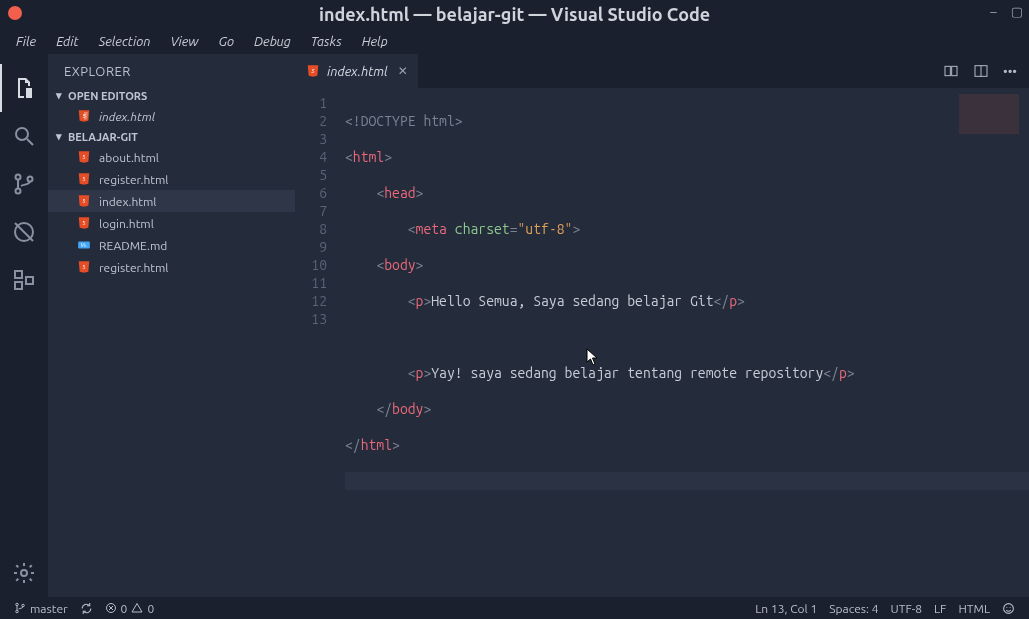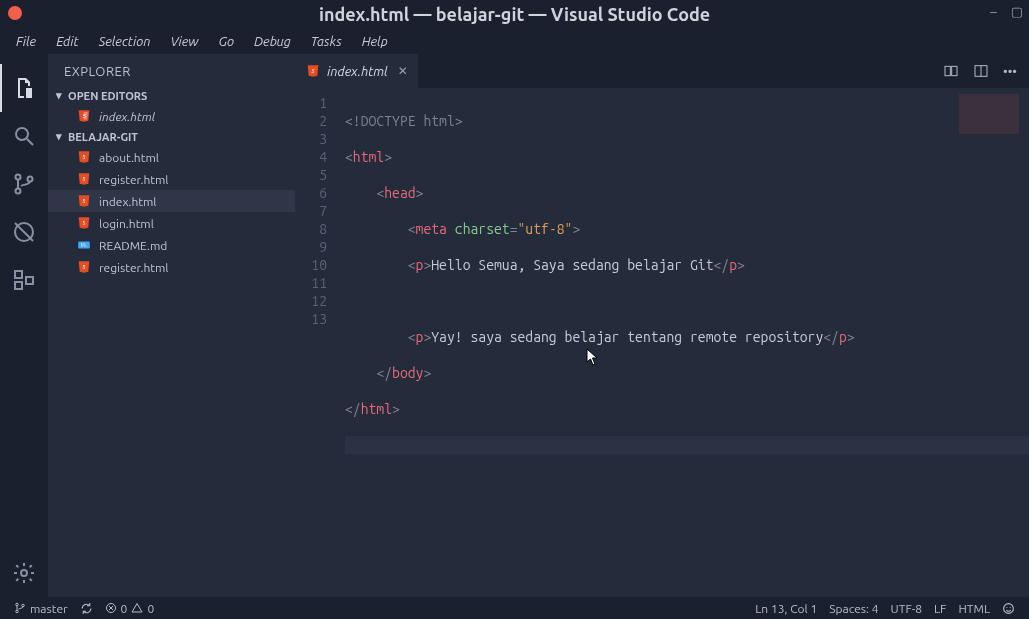--- a/index.html
+++ b/index.html
@@ -377,20 +377,21 @@
           <div class="ln">10</div>
           <div class="ln">11</div>
           <div class="ln">12</div>
         <div class="ln">13</div>
       </div>
       <div class="code">
 <div class="row"><span class="tok-gray">&lt;!DOCTYPE html&gt;</span></div>
 <div class="row"><span class="tok-gray">&lt;</span><span class="tok-red">html</span><span class="tok-gray">&gt;</span></div>
 <div class="row">    <span class="tok-gray">&lt;</span><span class="tok-red">head</span><span class="tok-gray">&gt;</span></div>
 <div class="row">        <span class="tok-gray">&lt;</span><span class="tok-red">meta</span><span> </span><span class="tok-green">charset</span><span class="tok-gray">=</span><span class="tok-orange">"utf-8"</span><span class="tok-gray">&gt;</span></div>
+<div class="row">    <span class="tok-gray">&lt;</span><span class="tok-red">body</span><span class="tok-gray">&gt;</span></div>
 <div class="row">        <span class="tok-gray">&lt;</span><span class="tok-red">p</span><span class="tok-gray">&gt;</span><span class="tok-text">Hello Semua, Saya sedang belajar Git</span><span class="tok-gray">&lt;/</span><span class="tok-red">p</span><span class="tok-gray">&gt;</span></div>
 <div class="row"> </div>
 <div class="row">        <span class="tok-gray">&lt;</span><span class="tok-red">p</span><span class="tok-gray">&gt;</span><span class="tok-text">Yay! saya sedang belajar tentang remote repository</span><span class="tok-gray">&lt;/</span><span class="tok-red">p</span><span class="tok-gray">&gt;</span></div>
 <div class="row">    <span class="tok-gray">&lt;/</span><span class="tok-red">body</span><span class="tok-gray">&gt;</span></div>
 <div class="row"><span class="tok-gray">&lt;/</span><span class="tok-red">html</span><span class="tok-gray">&gt;</span></div>
 <div class="row current"> </div>
       </div>
     </div>
   </div>
 </div>

